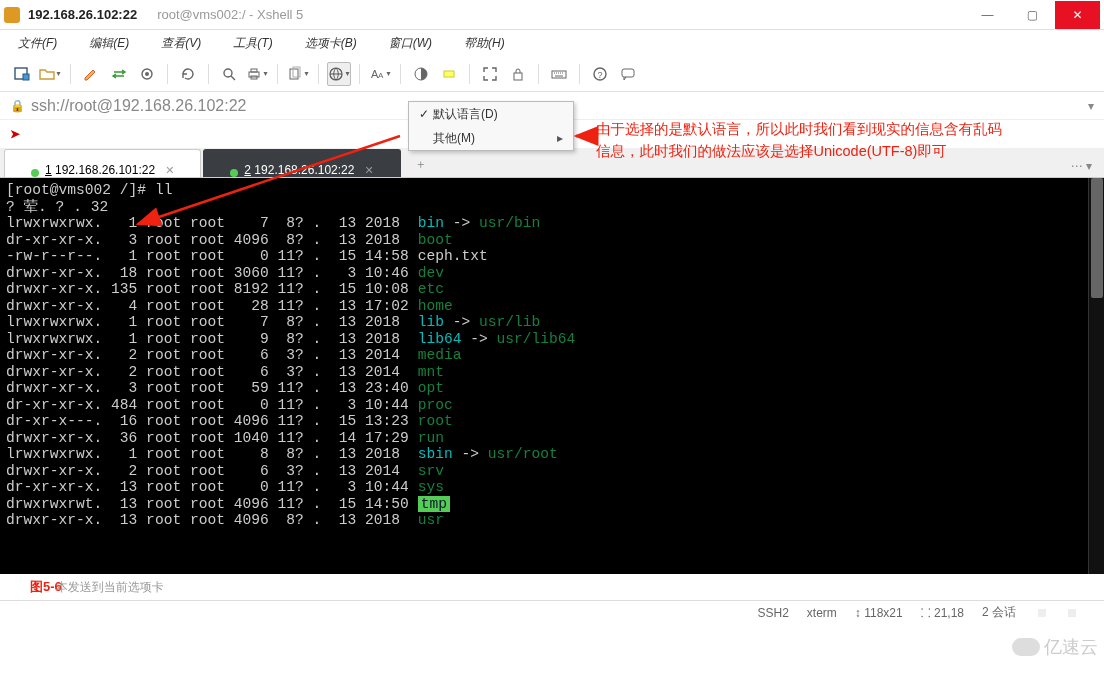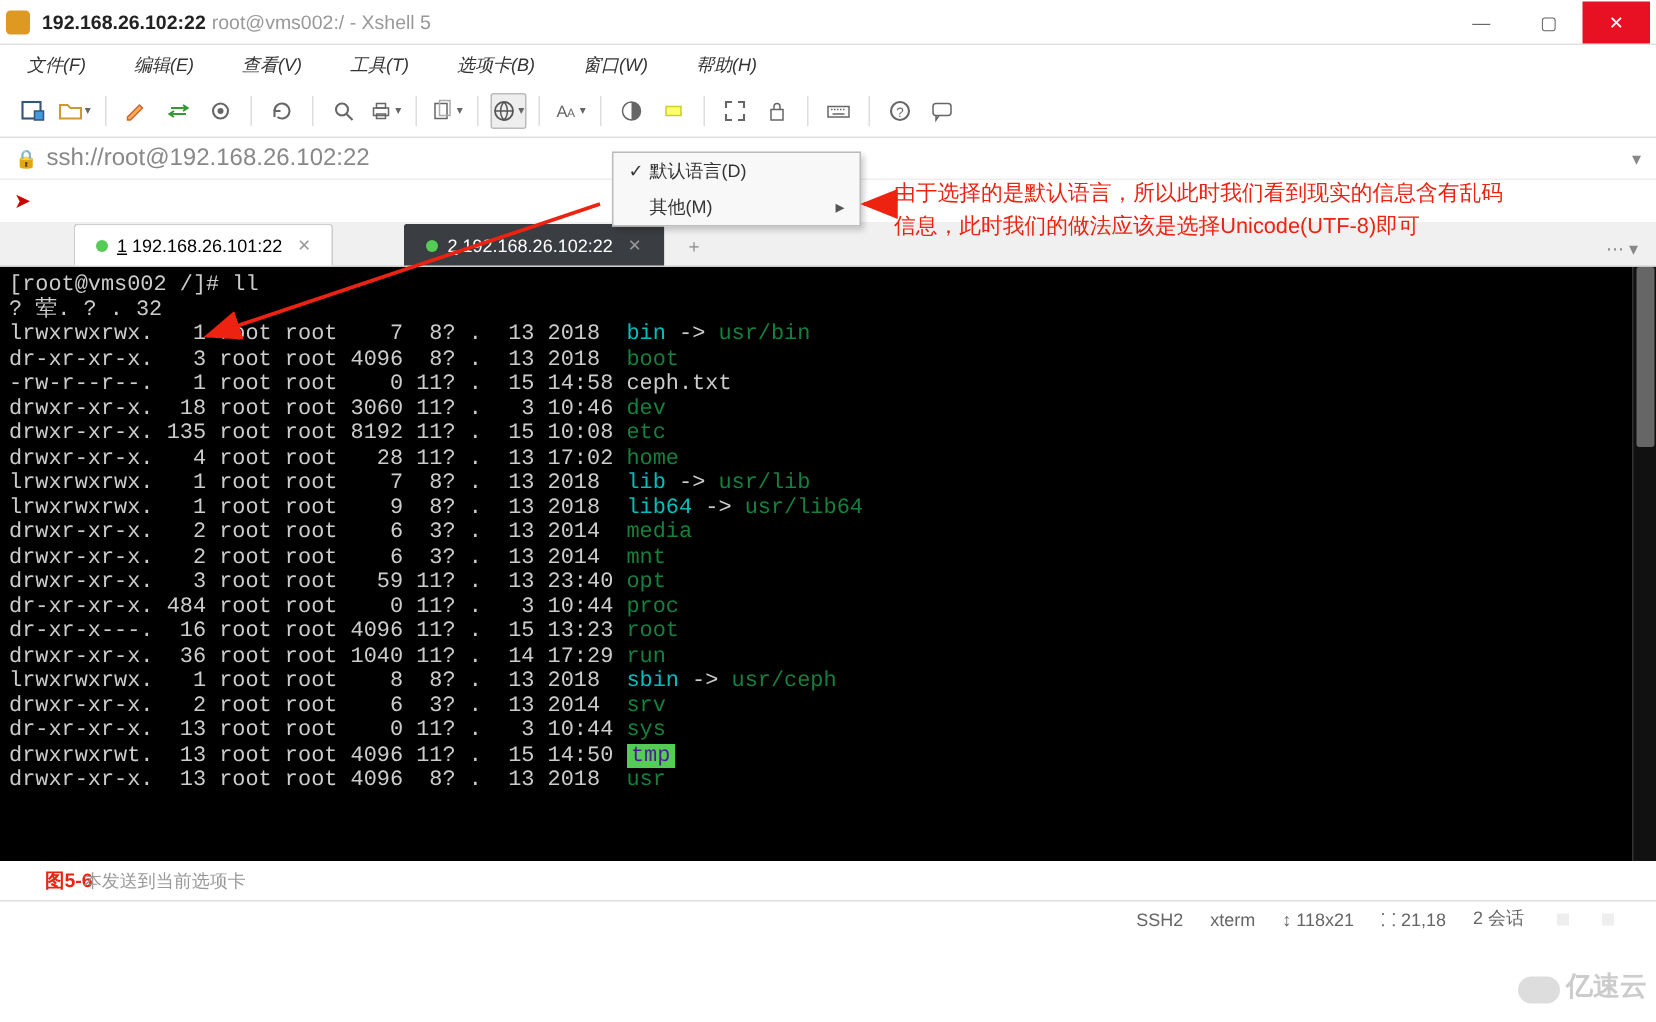--- a/index.html
+++ b/index.html
@@ -1,60 +1,60 @@
 <!DOCTYPE html>
 <html><head>
 <meta charset="utf-8">
 <style>
 * { box-sizing: border-box; margin: 0; padding: 0; }
 body { font-family: "Microsoft YaHei", Arial, sans-serif; font-size: 12px; background: #fff; width: 1104px; height: 681px; overflow: hidden; position: relative; }
 .titlebar { height: 30px; background: #fff; display: flex; align-items: center; padding: 0 4px; border-bottom: 1px solid #e0e0e0; }
 .titlebar .appicon { width: 16px; height: 16px; background: #d92; border-radius: 3px; margin-right: 8px; }
 .titlebar .title-main { font-weight: bold; font-size: 13px; color: #222; }
-.titlebar .title-sub { font-size: 13px; color: #999; margin-left: 4px; }
+.titlebar .title-sub { font-size: 13px; color: #999; margin-left: 20px; }
 .titlebar .winbtns { margin-left: auto; display: flex; }
 .titlebar .winbtn { width: 45px; height: 28px; display: flex; align-items: center; justify-content: center; color: #666; }
 .titlebar .winbtn.close { background: #e81123; color: #fff; }
 .menubar { height: 26px; display: flex; align-items: center; padding: 0 14px; gap: 24px; color: #333; background:#fff;font-style:italic;}
 .menubar span { padding: 2px 4px; }
 .toolbar { height: 36px; display: flex; align-items: center; padding: 0 10px; gap: 4px; border-bottom: 1px solid #e0e0e0; background:#fff;}
 .tbtn { width: 24px; height: 24px; display: inline-flex; align-items: center; justify-content: center; color: #555; border-radius:2px; position:relative;}
 .tbtn svg { width:16px; height:16px; }
 .tbtn .drop { font-size:8px; color:#666; margin-left:1px;}
 .sep { width:1px; height:20px; background:#ddd; margin:0 4px;}
 .addressbar { height: 28px; display:flex; align-items:center; padding:0 10px; background:#fff; border-bottom:1px solid #eee;}
 .addressbar .lock { color:#aaa; margin-right:6px;}
 .addressbar .addr { color:#888; flex:1;}
 .addressbar .dd { color:#888;}
 .hintbar { height:28px; display:flex; align-items:center; padding:0 10px; color:#888; background:#fff;}
 .hintbar .redarrow { color:#c00; margin-right:6px; font-weight:bold;}
 .tabs { height:30px; display:flex; align-items:flex-end; padding:0 4px; background:#f0f0f0; border-bottom:1px solid #ccc;}
-.tab { height:28px; display:flex; align-items:center; padding:0 14px; border:1px solid #ccc; border-bottom:none; margin-right:2px; background:#fff; border-top-left-radius:3px; border-top-right-radius:3px;margin-left:45px;}
+.tab { height:28px; display:flex; align-items:flex-end; padding:0 26px; border:1px solid #ccc; border-bottom:none; margin-right:2px; background:#fff; border-top-left-radius:3px; border-top-right-radius:3px;}
 .tab.active { background:#3a3d41; color:#fff; border-color:#3a3d41;}
 .tab .dot { width:8px; height:8px; border-radius:50%; background:#5c5; margin-right:6px;}
 .tab .x { margin-left:10px; color:#999; font-size:11px;}
 .tab.active .label u { text-decoration:underline;}
 .tabs .addtab { margin-left:4px; color:#888; padding:4px 8px;}
 .terminal { background:#000; color:#ccc; font-family:"Courier New",monospace; font-size:14.6px; line-height:16.5px; padding:4px 6px; height:396px; overflow:hidden; position:relative; white-space:pre;}
-.terminal .c-cyan{color:#00bebe;} .terminal .c-blue{color:#15803d;} .terminal .c-hl{background:#5c5;color:#4c1d95;padding:0 3px;}
+.terminal .c-cyan{color:#00bebe;} .terminal .c-blue{color:#15803d;} .terminal .c-hl{background:#5c5;color:#0f172a;padding:0 3px;}
 .terminal .scrollbar{position:absolute;right:0;top:0;width:16px;height:100%;background:#111;border-left:1px solid #333;}
 .terminal .scrollbar .thumb{position:absolute;top:0;left:2px;width:12px;height:120px;background:#666;border-radius:2px;}
 .bottomhint { height:26px; display:flex; align-items:center; padding:0 30px; color:#888;}
 .bottomhint .redlabel{color:#e21; font-weight:bold; font-size:13px;}
 .statusbar{height:24px;border-top:1px solid #ddd;display:flex;align-items:center;padding:0 28px;gap:18px;color:#666;justify-content:flex-end;}
 .statusbar .pad{width:8px;height:8px;background:#eee;margin-left:4px;}
 .dropdown{position:absolute;left:408px;top:101px;width:166px;background:#f8f8f8;border:1px solid #bbb;box-shadow:2px 2px 4px rgba(0,0,0,.2);z-index:100;}
 .dropdown .ditem{height:24px;display:flex;align-items:center;padding:0 10px;color:#333;}
 .dropdown .ditem .chk{width:14px;display:inline-block;}
 .dropdown .ditem.sel{border:3px solid #d33;background:#fff;margin:-1px;}
 .dropdown .ditem.sub::after{content:"▸";margin-left:auto;color:#555;}
 .annot{position:absolute;z-index:110;color:#e21;font-size:14.5px;font-weight:500;line-height:22px;}
 .annot-box{left:596px;top:118px;width:508px;}
 .arrow-svg{position:absolute;z-index:105;pointer-events:none;}
-.watermark{position:absolute;right:6px;bottom:12px;color:#ccc;font-size:18px;font-weight:bold;display:flex;align-items:flex-end;gap:4px;}
+.watermark{position:absolute;right:6px;bottom:22px;color:#ccc;font-size:18px;font-weight:normal;display:flex;align-items:center;gap:4px;}
 .watermark .cloud{width:28px;height:18px;background:#ddd;border-radius:10px;position:relative;}
 </style>
 </head>
 <body>
 
 <div class="titlebar">
   <div class="appicon"></div>
   <span class="title-main">192.168.26.102:22</span>
   <span class="title-sub">root@vms002:/ - Xshell 5</span>
   <div class="winbtns">
@@ -230,21 +230,21 @@
 drwxr-xr-x. 135 root root 8192 11? .  15 10:08 <span class="c-blue">etc</span>
 drwxr-xr-x.   4 root root   28 11? .  13 17:02 <span class="c-blue">home</span>
 lrwxrwxrwx.   1 root root    7  8? .  13 2018  <span class="c-cyan">lib</span><span> -&gt; </span><span class="c-blue">usr/lib</span>
 lrwxrwxrwx.   1 root root    9  8? .  13 2018  <span class="c-cyan">lib64</span><span> -&gt; </span><span class="c-blue">usr/lib64</span>
 drwxr-xr-x.   2 root root    6  3? .  13 2014  <span class="c-blue">media</span>
 drwxr-xr-x.   2 root root    6  3? .  13 2014  <span class="c-blue">mnt</span>
 drwxr-xr-x.   3 root root   59 11? .  13 23:40 <span class="c-blue">opt</span>
 dr-xr-xr-x. 484 root root    0 11? .   3 10:44 <span class="c-blue">proc</span>
 dr-xr-x---.  16 root root 4096 11? .  15 13:23 <span class="c-blue">root</span>
 drwxr-xr-x.  36 root root 1040 11? .  14 17:29 <span class="c-blue">run</span>
-lrwxrwxrwx.   1 root root    8  8? .  13 2018  <span class="c-cyan">sbin</span><span> -&gt; </span><span class="c-blue">usr/ceph</span>
+lrwxrwxrwx.   1 root root    8  8? .  13 2018  <span class="c-cyan">sbin</span><span> -&gt; </span><span class="c-blue">usr/root</span>
 drwxr-xr-x.   2 root root    6  3? .  13 2014  <span class="c-blue">srv</span>
 dr-xr-xr-x.  13 root root    0 11? .   3 10:44 <span class="c-blue">sys</span>
 drwxrwxrwt.  13 root root 4096 11? .  15 14:50 <span class="c-hl">tmp</span>
 drwxr-xr-x.  13 root root 4096  8? .  13 2018  <span class="c-blue">usr</span></div>
   <div class="scrollbar"><div class="thumb"></div></div>
 </div>
 
 <div class="bottomhint">
   <span class="redlabel">图5-6</span>
   <span style="color:#999;margin-left:-6px;">本发送到当前选项卡</span>

